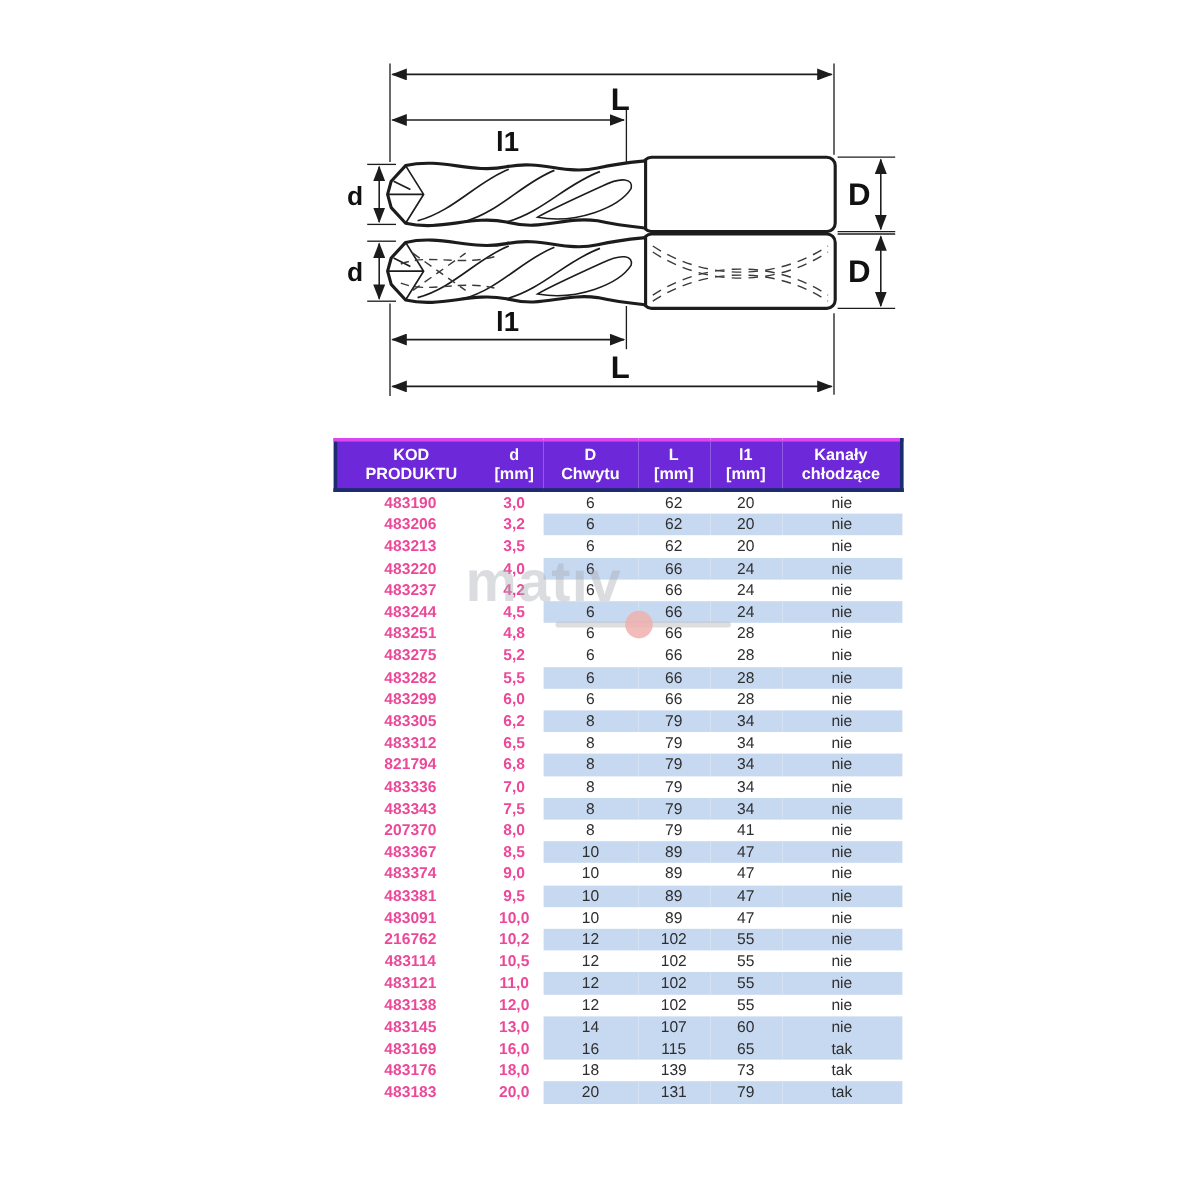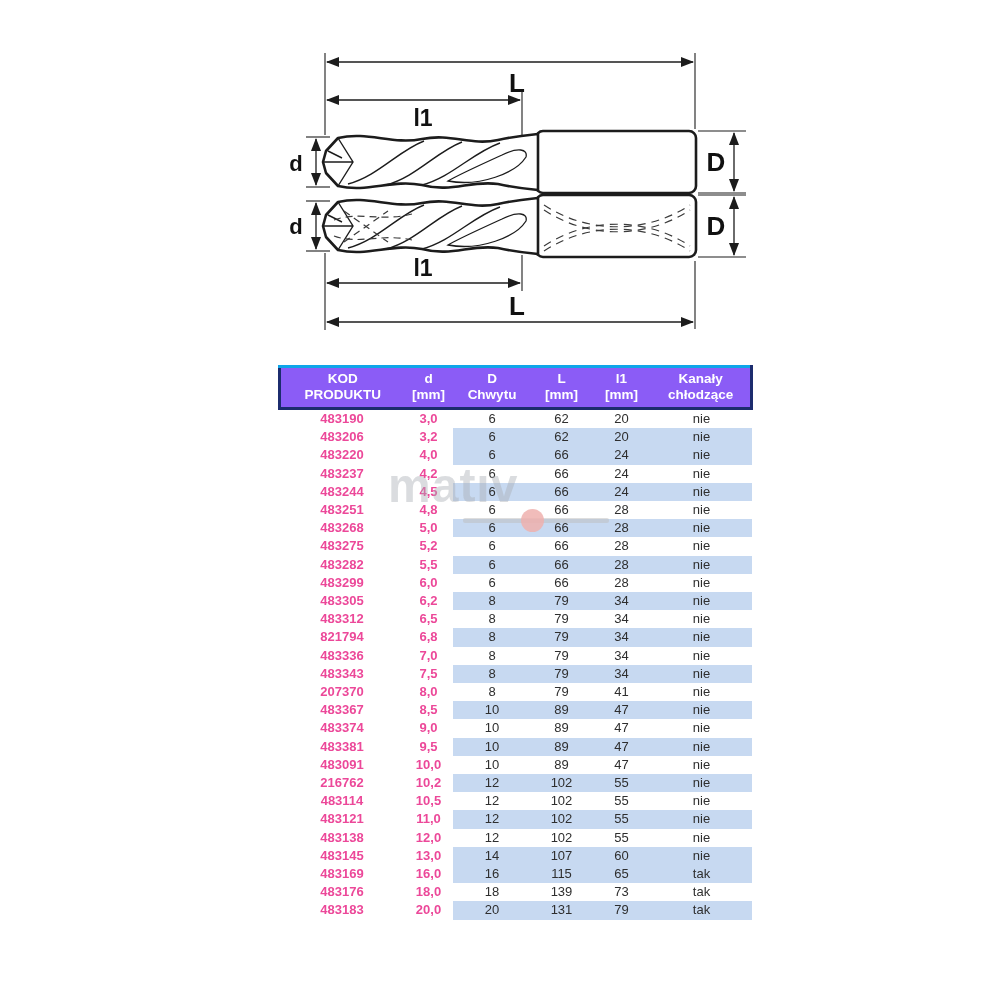--- a/index.html
+++ b/index.html
@@ -12,23 +12,23 @@
   .wm{position:absolute;pointer-events:none;z-index:6;}
   .wm-text{position:absolute;left:388px;top:455px;font-size:48px;font-weight:bold;
            color:#a9aeb4;opacity:.42;letter-spacing:1px;line-height:62px;}
   .wm-line{position:absolute;left:463px;top:518px;width:146px;height:5px;
            background:#bdbdbd;opacity:.5;border-radius:2px;}
   .wm-dot{position:absolute;left:521px;top:509px;width:23px;height:23px;border-radius:50%;
           background:#efb0ae;opacity:.85;}
   
   table.spec{position:absolute;left:278px;top:365px;width:472px;border-collapse:collapse;
              table-layout:fixed;z-index:2;}
-  table.spec thead th{background:#8b5cf6;color:#ffffff;font-size:13.5px;font-weight:bold;
+  table.spec thead th{background:#6d28d9;color:#ffffff;font-size:13.5px;font-weight:bold;
              line-height:16px;padding:3px 0 4px 0;text-align:center;
-             border-top:3px solid #0ea5e9;border-bottom:3px solid #1c2c6e;}
+             border-top:3px solid #d946ef;border-bottom:3px solid #1c2c6e;}
   table.spec thead th:first-child{border-left:3px solid #1c2c6e;}
   table.spec thead th:last-child{border-right:3px solid #1c2c6e;}
   table.spec td{height:18.2px;padding:0;margin:0;text-align:center;font-size:13px;
              line-height:18.2px;white-space:nowrap;}
   td.c0,td.c1{font-weight:bold;color:#ec4899;}
   td.c2,td.c3,td.c4,td.c5{color:#2e2e2e;}
   td.shaded{background:#c7d9f1;}
 </style>
 </head>
 <body>
@@ -170,20 +170,28 @@
         </tr>
         <tr>
           <td class="c0">483206</td>
           <td class="c1">3,2</td>
           <td class="c2 shaded">6</td>
           <td class="c3 shaded">62</td>
           <td class="c4 shaded">20</td>
           <td class="c5 shaded">nie</td>
         </tr>
         <tr>
+          <td class="c0">483213</td>
+          <td class="c1">3,5</td>
+          <td class="c2">6</td>
+          <td class="c3">62</td>
+          <td class="c4">20</td>
+          <td class="c5">nie</td>
+        </tr>
+        <tr>
           <td class="c0">483220</td>
           <td class="c1">4,0</td>
           <td class="c2 shaded">6</td>
           <td class="c3 shaded">66</td>
           <td class="c4 shaded">24</td>
           <td class="c5 shaded">nie</td>
         </tr>
         <tr>
           <td class="c0">483237</td>
           <td class="c1">4,2</td>
@@ -200,28 +208,20 @@
           <td class="c4 shaded">24</td>
           <td class="c5 shaded">nie</td>
         </tr>
         <tr>
           <td class="c0">483251</td>
           <td class="c1">4,8</td>
           <td class="c2">6</td>
           <td class="c3">66</td>
           <td class="c4">28</td>
           <td class="c5">nie</td>
-        </tr>
-        <tr>
-          <td class="c0">483268</td>
-          <td class="c1">5,0</td>
-          <td class="c2 shaded">6</td>
-          <td class="c3 shaded">66</td>
-          <td class="c4 shaded">28</td>
-          <td class="c5 shaded">nie</td>
         </tr>
         <tr>
           <td class="c0">483275</td>
           <td class="c1">5,2</td>
           <td class="c2">6</td>
           <td class="c3">66</td>
           <td class="c4">28</td>
           <td class="c5">nie</td>
         </tr>
         <tr>

